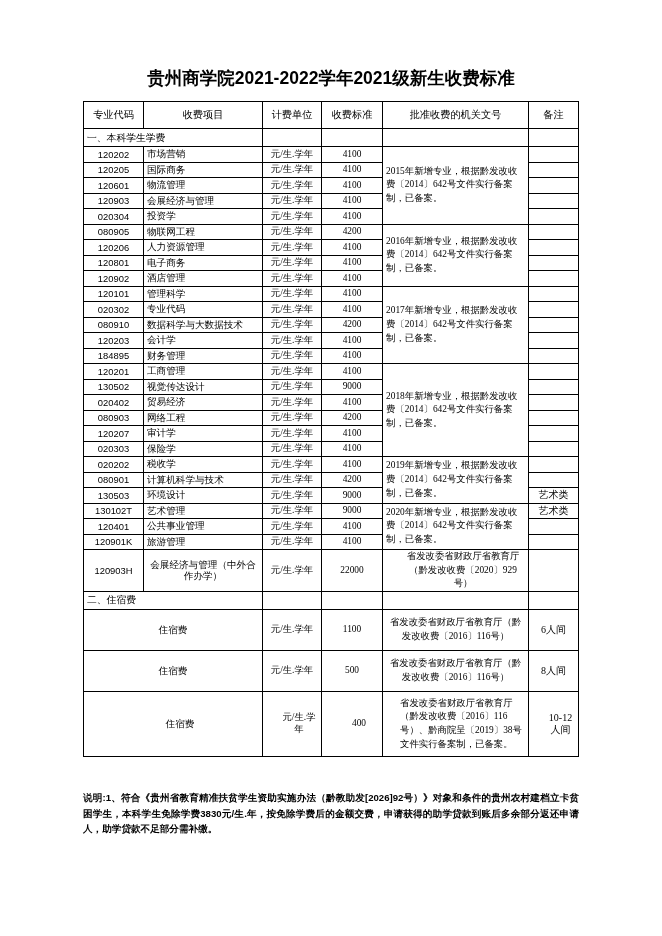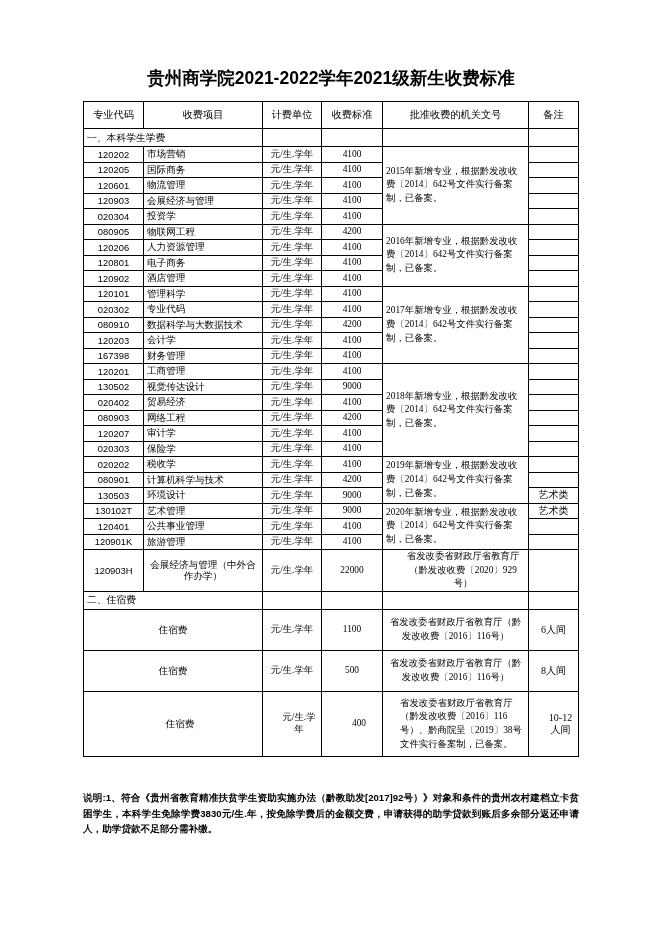--- a/index.html
+++ b/index.html
@@ -235,21 +235,21 @@
         <td class="note"></td>
       </tr>
       <tr class="data-row">
         <td class="code">120203</td>
         <td class="item">会计学</td>
         <td class="unit">元/生.学年</td>
         <td class="amount">4100</td>
         <td class="note"></td>
       </tr>
       <tr class="data-row">
-        <td class="code">167398</td>
+        <td class="code">184895</td>
         <td class="item">财务管理</td>
         <td class="unit">元/生.学年</td>
         <td class="amount">4100</td>
         <td class="note"></td>
       </tr>
 
       <tr class="data-row">
         <td class="code">120201</td>
         <td class="item">工商管理</td>
         <td class="unit">元/生.学年</td>
@@ -377,16 +377,16 @@
         <td class="unit">元/生.学年</td>
         <td class="amount">400</td>
         <td class="approval">省发改委省财政厅省教育厅（黔发改收费〔2016〕116号）、黔商院呈〔2019〕38号文件实行备案制，已备案。</td>
         <td class="note">10-12人间</td>
       </tr>
 
     </tbody>
   </table>
 
   <div class="notes">
-    <p>说明:1、符合《贵州省教育精准扶贫学生资助实施办法（黔教助发[2017]92号）》对象和条件的贵州农村建档立卡贫困学生，本科学生免除学费3830元/生.年，按免除学费后的金额交费，申请获得的助学贷款到账后多余部分返还申请人，助学贷款不足部分需补缴。</p>
+    <p>说明:1、符合《贵州省教育精准扶贫学生资助实施办法（黔教助发[2026]92号）》对象和条件的贵州农村建档立卡贫困学生，本科学生免除学费3830元/生.年，按免除学费后的金额交费，申请获得的助学贷款到账后多余部分返还申请人，助学贷款不足部分需补缴。</p>
   </div>
 
 </div>
 
 </body></html>

